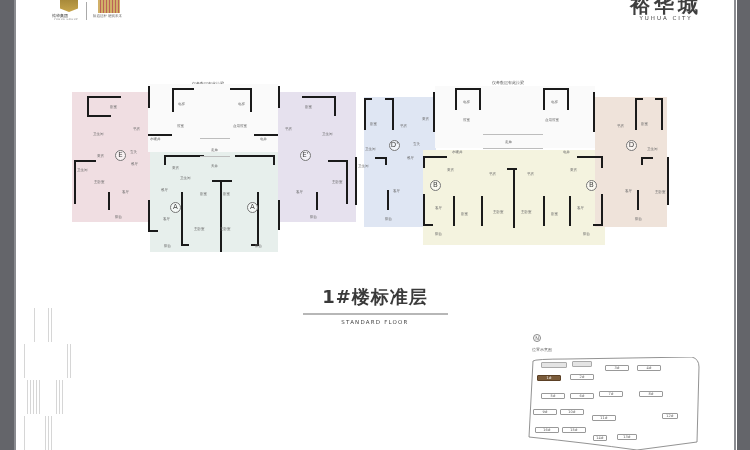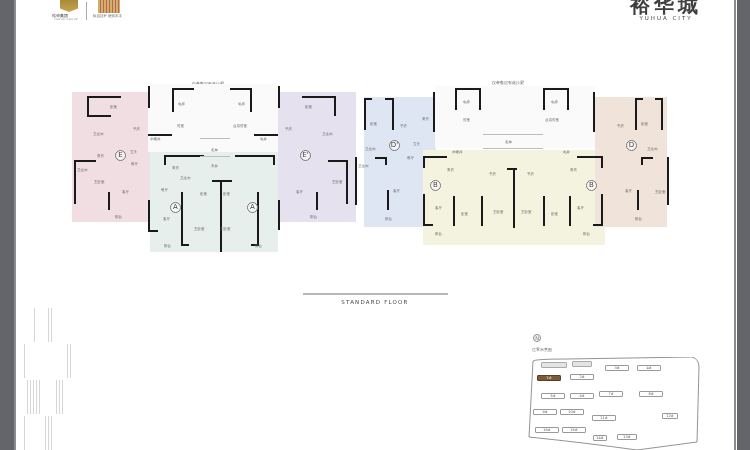--- a/index.html
+++ b/index.html
@@ -248,20 +248,21 @@
     <div class="room-label" style="left:228px;top:160px;">阳台</div>
     <div class="room-label" style="left:286px;top:50px;">卧室</div>
     <div class="room-label" style="left:262px;top:52px;">书房</div>
     <div class="room-label" style="left:292px;top:75px;">卫生间</div>
     <div class="room-label" style="left:270px;top:117px;">客厅</div>
     <div class="room-label" style="left:300px;top:118px;">主卧室</div>
     <div class="room-label" style="left:280px;top:145px;">阳台</div>
   </div>
 
   <div class="title-block">
+    <div class="title-cn">1#楼标准层</div>
     <div class="title-rule"></div>
     <div class="title-en">STANDARD FLOOR</div>
   </div>
 
   <div>
     <div class="deco" style="left:34px;top:308px;height:34px;"></div>
     <div class="deco" style="left:48px;top:308px;height:34px;"></div>
     <div class="deco" style="left:51px;top:308px;height:34px;"></div>
     <div class="deco" style="left:24px;top:344px;height:34px;"></div>
     <div class="deco" style="left:67px;top:344px;height:34px;"></div>

